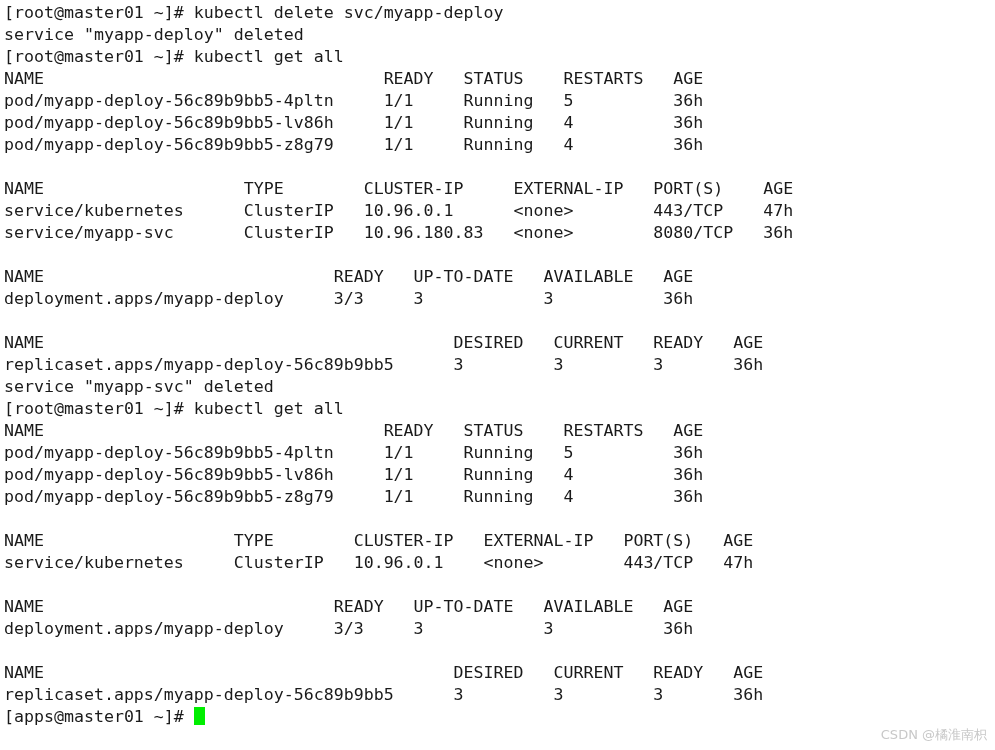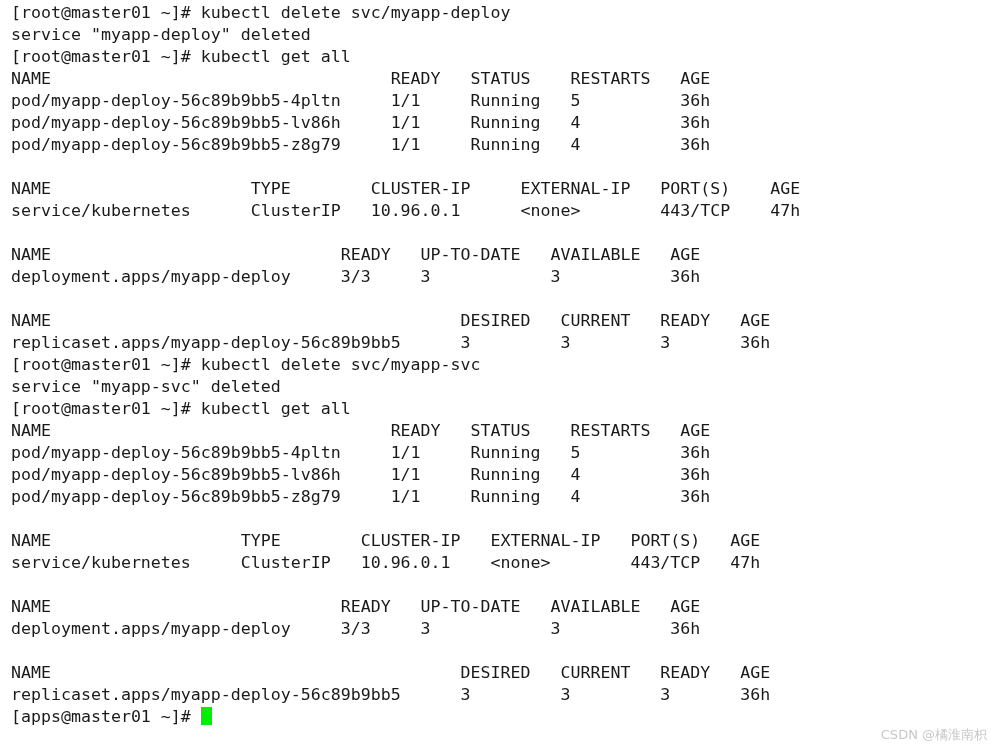--- a/index.html
+++ b/index.html
@@ -13,21 +13,21 @@
     position: relative;
     overflow: hidden;
     font-family: "DejaVu Sans Mono", "Liberation Mono", monospace;
   }
   #terminal {
     position: absolute;
     left: 0;
     top: 0;
     width: 995px;
     height: 624px;
-    padding: 2px 0 0 11px;
+    padding: 2px 0 0 4px;
     box-sizing: border-box;
     background: #ffffff;
   }
   .line {
     display: block;
     height: 22px;
     line-height: 22px;
     font-size: 16.6px;
     letter-spacing: 0px;
     color: #1a1a1a;
@@ -64,27 +64,27 @@
       <div class="line">[root@master01 ~]# kubectl delete svc/myapp-deploy</div>
       <div class="line">service "myapp-deploy" deleted</div>
       <div class="line">[root@master01 ~]# kubectl get all</div>
       <div class="line">NAME                                  READY   STATUS    RESTARTS   AGE</div>
       <div class="line">pod/myapp-deploy-56c89b9bb5-4pltn     1/1     Running   5          36h</div>
       <div class="line">pod/myapp-deploy-56c89b9bb5-lv86h     1/1     Running   4          36h</div>
       <div class="line">pod/myapp-deploy-56c89b9bb5-z8g79     1/1     Running   4          36h</div>
       <div class="line blank"></div>
       <div class="line">NAME                    TYPE        CLUSTER-IP     EXTERNAL-IP   PORT(S)    AGE</div>
       <div class="line">service/kubernetes      ClusterIP   10.96.0.1      &lt;none&gt;        443/TCP    47h</div>
+      <div class="line">service/myapp-svc       ClusterIP   10.96.180.83   &lt;none&gt;        8080/TCP   36h</div>
       <div class="line blank"></div>
       <div class="line">NAME                             READY   UP-TO-DATE   AVAILABLE   AGE</div>
       <div class="line">deployment.apps/myapp-deploy     3/3     3            3           36h</div>
       <div class="line blank"></div>
       <div class="line">NAME                                         DESIRED   CURRENT   READY   AGE</div>
       <div class="line">replicaset.apps/myapp-deploy-56c89b9bb5      3         3         3       36h</div>
-      <div class="line">[root@master01 ~]# kubectl delete svc/myapp-svc</div>
       <div class="line">service "myapp-svc" deleted</div>
       <div class="line">[root@master01 ~]# kubectl get all</div>
       <div class="line">NAME                                  READY   STATUS    RESTARTS   AGE</div>
       <div class="line">pod/myapp-deploy-56c89b9bb5-4pltn     1/1     Running   5          36h</div>
       <div class="line">pod/myapp-deploy-56c89b9bb5-lv86h     1/1     Running   4          36h</div>
       <div class="line">pod/myapp-deploy-56c89b9bb5-z8g79     1/1     Running   4          36h</div>
       <div class="line blank"></div>
       <div class="line">NAME                   TYPE        CLUSTER-IP   EXTERNAL-IP   PORT(S)   AGE</div>
       <div class="line">service/kubernetes     ClusterIP   10.96.0.1    &lt;none&gt;        443/TCP   47h</div>
       <div class="line blank"></div>

